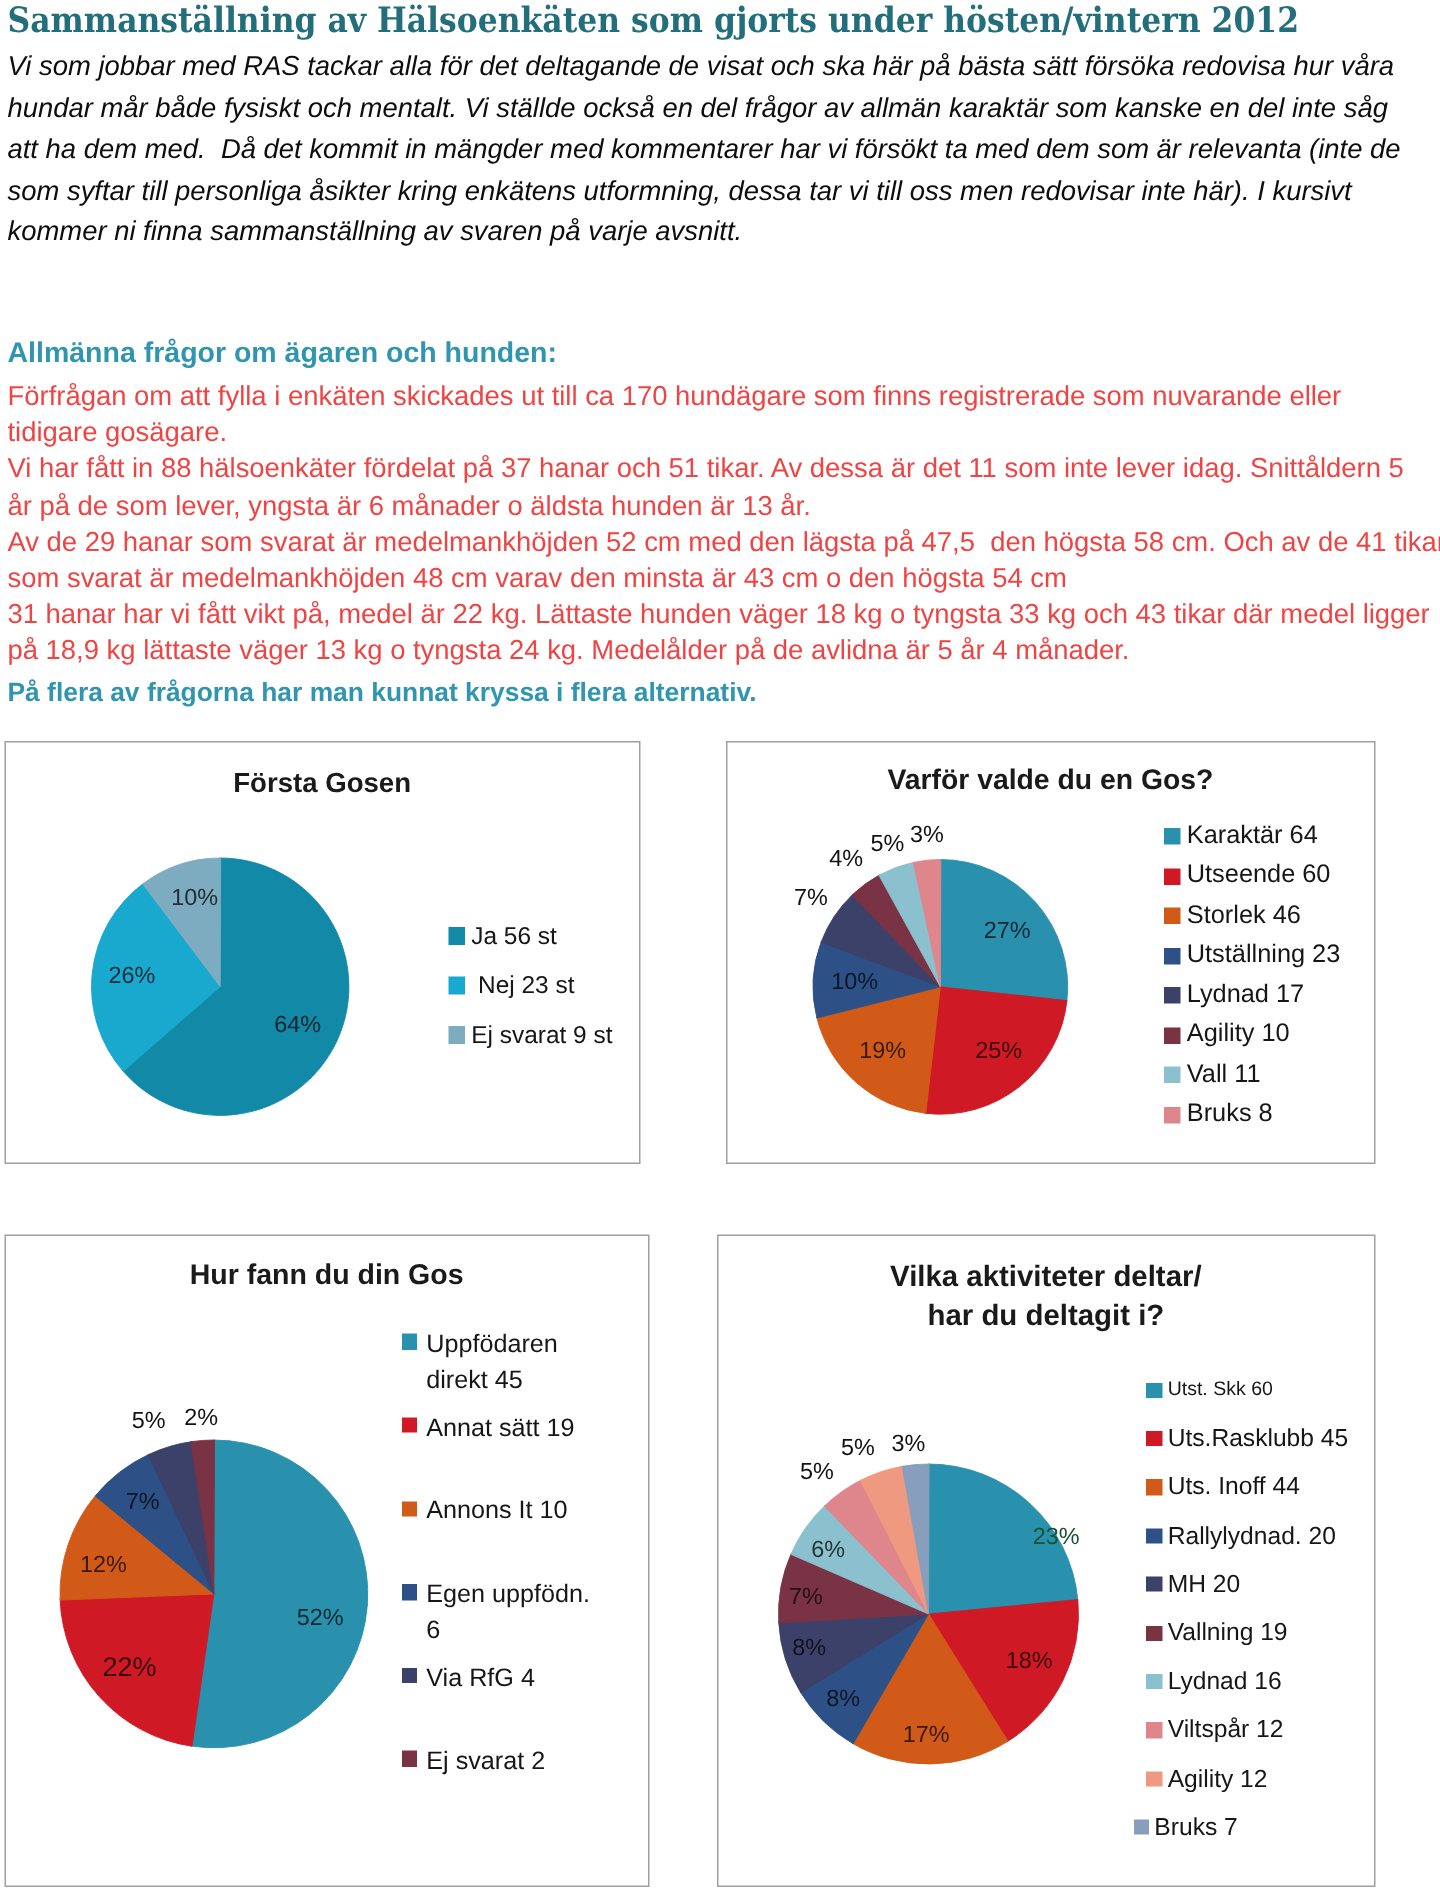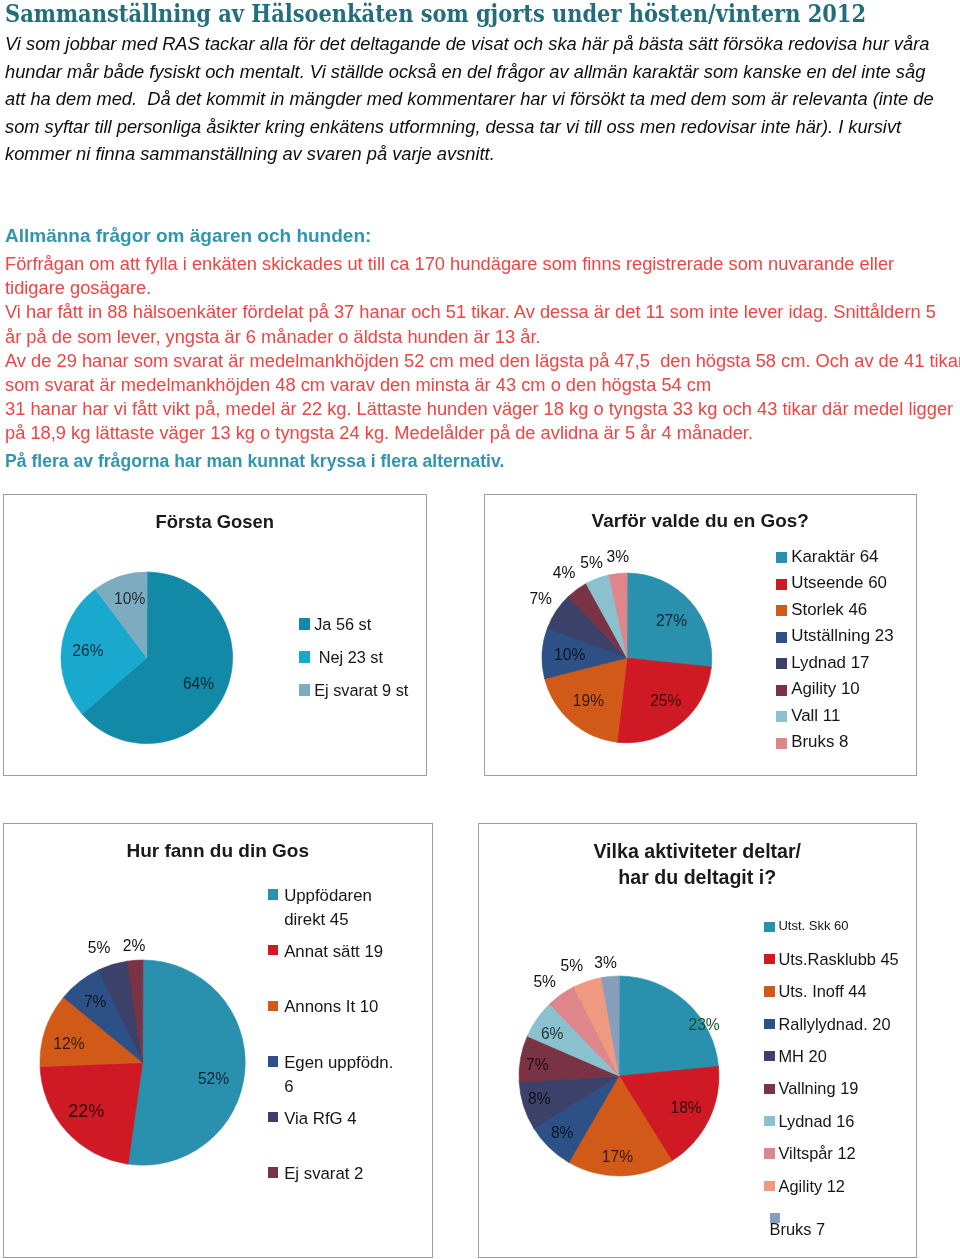--- a/index.html
+++ b/index.html
@@ -221,21 +221,21 @@
           <span class="legend-label" style="font-size: 16.4px; line-height: 22px; margin-top: -5.1px;"><div style="white-space: pre;">Lydnad 16</div></span>
         </div>
         <div class="legend-row" style="position: absolute; left: 285.9px; top: 323.3px;">
           <span class="swatch" style="background: rgb(223, 134, 140); width: 10.4px; height: 10.4px; margin-right: 3.7px;"></span>
           <span class="legend-label" style="font-size: 16.4px; line-height: 22px; margin-top: -5.1px;"><div style="white-space: pre;">Viltspår 12</div></span>
         </div>
         <div class="legend-row" style="position: absolute; left: 285.9px; top: 355.7px;">
           <span class="swatch" style="background: rgb(239, 154, 128); width: 10.4px; height: 10.4px; margin-right: 3.7px;"></span>
           <span class="legend-label" style="font-size: 16.4px; line-height: 22px; margin-top: -5.1px;"><div style="white-space: pre;">Agility 12</div></span>
         </div>
-        <div class="legend-row" style="position: absolute; left: 291px; top: 388.1px; flex-direction: column;">
+        <div class="legend-row" style="position: absolute; left: 277px; top: 388.1px;">
           <span class="swatch" style="background: rgb(135, 159, 188); width: 10.4px; height: 10.4px; margin-right: 3.7px;"></span>
           <span class="legend-label" style="font-size: 16.4px; line-height: 22px; margin-top: -5.1px;"><div style="white-space: pre;">Bruks 7</div></span>
         </div>
       </div>
       <div class="pielabel" style="font-size: 15.6px; line-height: 15.6px; left: 173px; top: 192.724px; color: #14532d; margin-left: 37px;">23%</div>
       <div class="pielabel" style="font-size: 15.6px; line-height: 15.6px; left: 192px; top: 275.724px; color: rgb(56, 7, 10);">18%</div>
       <div class="pielabel" style="font-size: 15.6px; line-height: 15.6px; left: 123.3px; top: 324.824px; color: rgb(56, 24, 7);">17%</div>
       <div class="pielabel" style="font-size: 15.6px; line-height: 15.6px; left: 72.4px; top: 300.924px; color: rgb(12, 22, 36);">8%</div>
       <div class="pielabel" style="font-size: 15.6px; line-height: 15.6px; left: 49.6px; top: 266.724px; color: rgb(16, 18, 28);">8%</div>
       <div class="pielabel" style="font-size: 15.6px; line-height: 15.6px; left: 47.5px; top: 232.524px; color: rgb(33, 14, 19);">7%</div>

